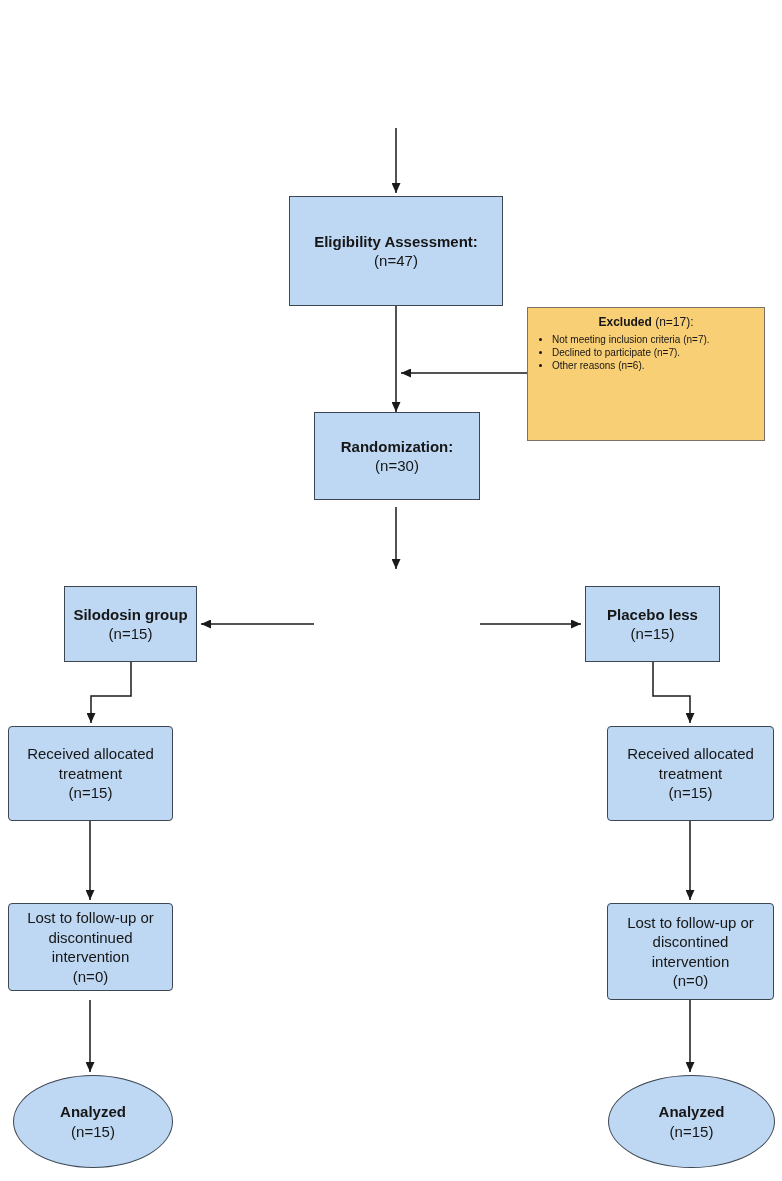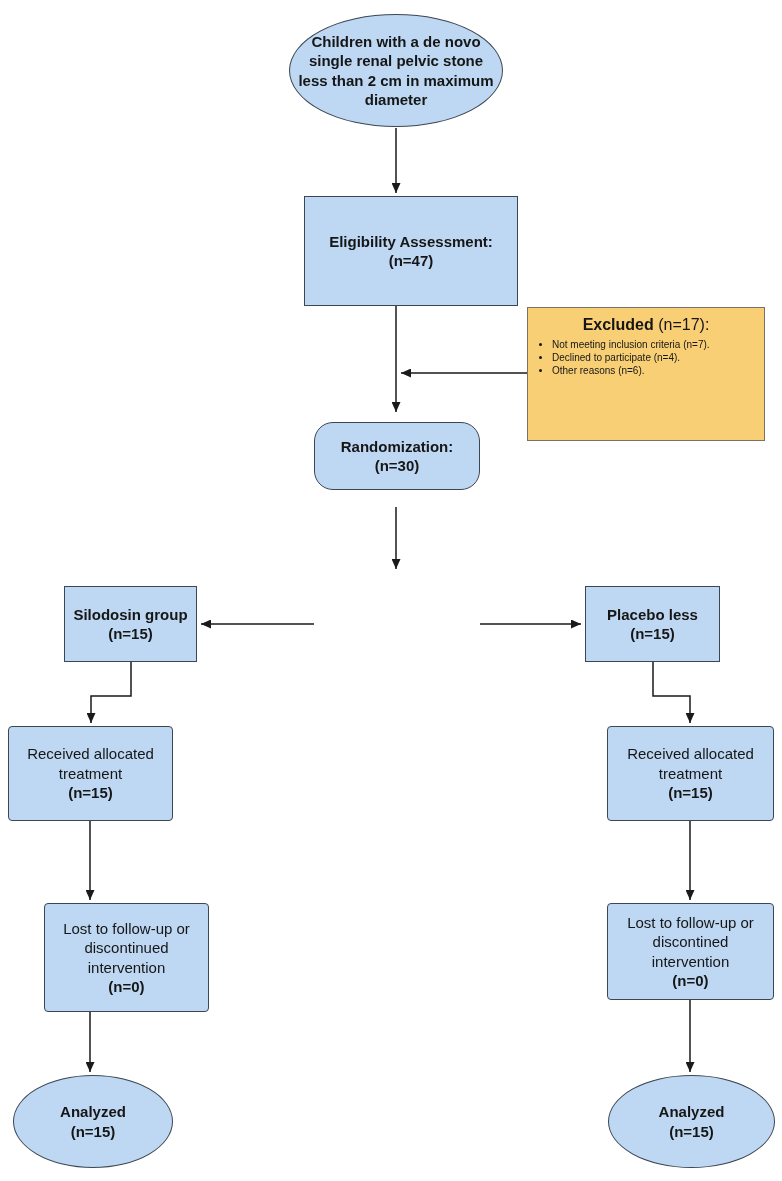--- a/index.html
+++ b/index.html
@@ -18,48 +18,48 @@
     background:var(--node_fill,#bdd7f2);
     border:1.6px solid var(--node_border,#3d4653);
     display:flex;flex-direction:column;
     align-items:center;justify-content:center;
     text-align:center;
     font-size:15px;line-height:1.3;
     padding:4px 8px;
   }
   .node .title{font-weight:700;display:block;}
   .node .body-text{font-weight:400;display:block;}
-  .node .n{font-weight:700;display:block;}
+  .node .n{font-weight:400;display:block;}
   .ellipse{border-radius:50%;border-width:1.8px;}
   .rounded{border-radius:4px;}
   .excluded{
     background:var(--excluded_fill,#f9cf75);
     border:1.6px solid var(--excluded_border,#7a7264);
     justify-content:flex-start;
     padding:7px 8px 6px 8px;
   }
-  .excluded .head{font-size:16px;text-align:center;width:100%;}
+  .excluded .head{font-size:12px;text-align:center;width:100%;}
   .excluded .head .b{font-weight:700;}
   .excluded ul{
     margin:2px 0 0 0;padding-left:16px;
     text-align:left;font-size:10px;line-height:1.32;
     align-self:stretch;
   }
   .excluded li{padding-left:0;}
   
   .pos-population{left:289px;top:14px;width:214px;height:113px;}
-  .pos-eligibility{left:304px;top:196px;width:214px;height:110px;}
+  .pos-eligibility{left:289px;top:196px;width:214px;height:110px;}
   .pos-excluded{left:527px;top:307px;width:238px;height:134px;}
-  .pos-randomization{left:314px;top:422px;width:166px;height:68px;border-radius:19px;}
+  .pos-randomization{left:314px;top:412px;width:166px;height:88px;}
   .pos-allocation{left:314px;top:572px;width:166px;height:104px;}
   .pos-silodosin{left:64px;top:586px;width:133px;height:76px;}
   .pos-placebo{left:585px;top:586px;width:135px;height:76px;}
   .pos-received-left{left:8px;top:726px;width:165px;height:95px;}
   .pos-received-right{left:607px;top:726px;width:167px;height:95px;}
-  .pos-lost-left{left:8px;top:903px;width:165px;height:109px;margin-left:36px;}
+  .pos-lost-left{left:8px;top:903px;width:165px;height:88px;}
   .pos-lost-right{left:607px;top:903px;width:167px;height:97px;text-align:center;}
   .pos-analyzed-left{left:13px;top:1075px;width:160px;height:93px;}
   .pos-analyzed-right{left:608px;top:1075px;width:167px;height:93px;}
 </style>
 </head>
 <body style="--node_fill: #bed8f3; --node_border: #3d4653; --excluded_fill: #f9cf75; --excluded_border: #7a7264; --line: #1a1a1a; --text: #161616;">
 
 <div id="canvas">
 
   <svg id="connectors" viewBox="0 0 782 1181" xmlns="http://www.w3.org/2000/svg">
@@ -77,34 +77,31 @@
       <line x1="480" y1="624" x2="581" y2="624" marker-end="url(#arrow)"></line>
       <polyline points="131,662 131,696 91,696 91,723" marker-end="url(#arrow)"></polyline>
       <polyline points="653,662 653,696 690,696 690,723" marker-end="url(#arrow)"></polyline>
       <line x1="90" y1="821" x2="90" y2="900" marker-end="url(#arrow)"></line>
       <line x1="690" y1="821" x2="690" y2="900" marker-end="url(#arrow)"></line>
       <line x1="90" y1="1000" x2="90" y2="1072" marker-end="url(#arrow)"></line>
       <line x1="690" y1="1000" x2="690" y2="1072" marker-end="url(#arrow)"></line>
     </g>
   </svg>
 
-  <div class="node ellipse pos-population">
-    <span class="title">Children with a de novo single renal pelvic stone less than 2 cm in maximum diameter</span>
-  </div>
 
   <div class="node pos-eligibility">
     <span class="title">Eligibility Assessment:</span>
     <span class="n">(n=47)</span>
   </div>
 
   <div class="node excluded pos-excluded">
     <div class="head"><span class="b">Excluded</span><span> (n=17):</span></div>
     <ul>
       <li>Not meeting inclusion criteria (n=7).</li>
-      <li>Declined to participate (n=4).</li>
+      <li>Declined to participate (n=7).</li>
       <li>Other reasons (n=6).</li>
     </ul>
   </div>
 
   <div class="node pos-randomization">
     <span class="title">Randomization:</span>
     <span class="n">(n=30)</span>
   </div>
 
 

